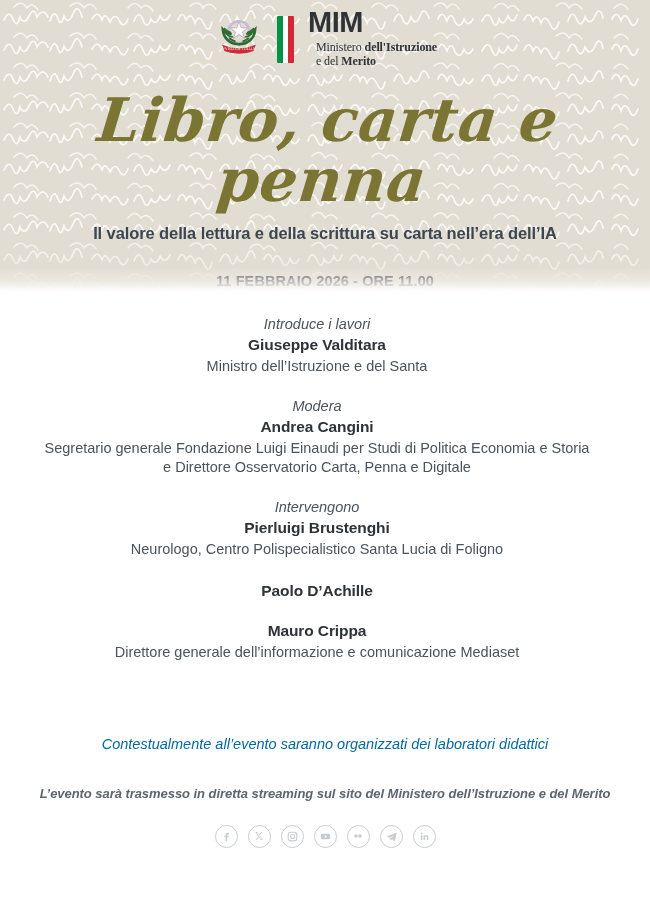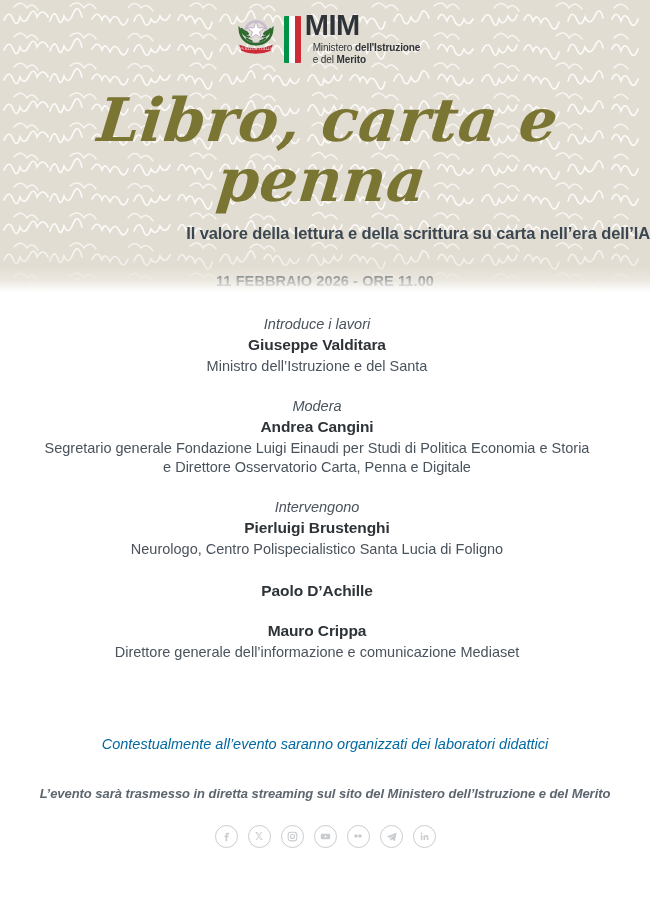--- a/index.html
+++ b/index.html
@@ -45,21 +45,21 @@
     background: linear-gradient(to bottom, rgba(226,221,210,0) 0%, rgba(240,237,230,0.65) 55%, #ffffff 100%);
     pointer-events: none;
   }
 
   
   .logo-row {
     position: relative;
     display: flex;
     align-items: center;
     justify-content: center;
-    gap: 0;
+    gap: 10px;
     padding-top: 14px;
     height: 64px;
     box-sizing: border-box;
   }
   .emblem { width: 52px; height: 52px; display:block; }
   .tricolore {
     width: 17px;
     height: 47px;
     display: flex;
     border-radius: 1px;
@@ -72,22 +72,22 @@
   .mim-acr {
     font-family: "Liberation Sans", sans-serif;
     font-weight: 700;
     font-size: 29px;
     letter-spacing: -0.4px;
     color: #2e3338;
     display: block;
     line-height: 0.95;
   }
   .mim-sub {
-    font-family: Liberation Sans, sans-serif;
-    font-size: 10px;
+    font-family: Liberation Serif, serif;
+    font-size: 12px;
     color: #2e3338;
     display: block;
     line-height: 1.2;
     margin-top: 3px;
     letter-spacing: -0.1px;
     margin-left: 8px;
   }
   .mim-sub b { font-weight: 700; }
 
   
@@ -99,21 +99,21 @@
     font-style: italic;
     font-weight: 700;
     font-size: 60px;
     line-height: 1.0;
     color: #7b7533;
     letter-spacing: 0.5px;
     transform: skewX(-6deg);
   }
   .subtitle {
     position: relative;
-    text-align: right;
+    text-align: center;
     margin-top: 14px;
     font-family: "Liberation Sans", sans-serif;
     font-weight: 700;
     font-size: 16.5px;
     color: #3c4650;
     letter-spacing: -0.1px;
   }
 
   .datetime {
     position: relative;

